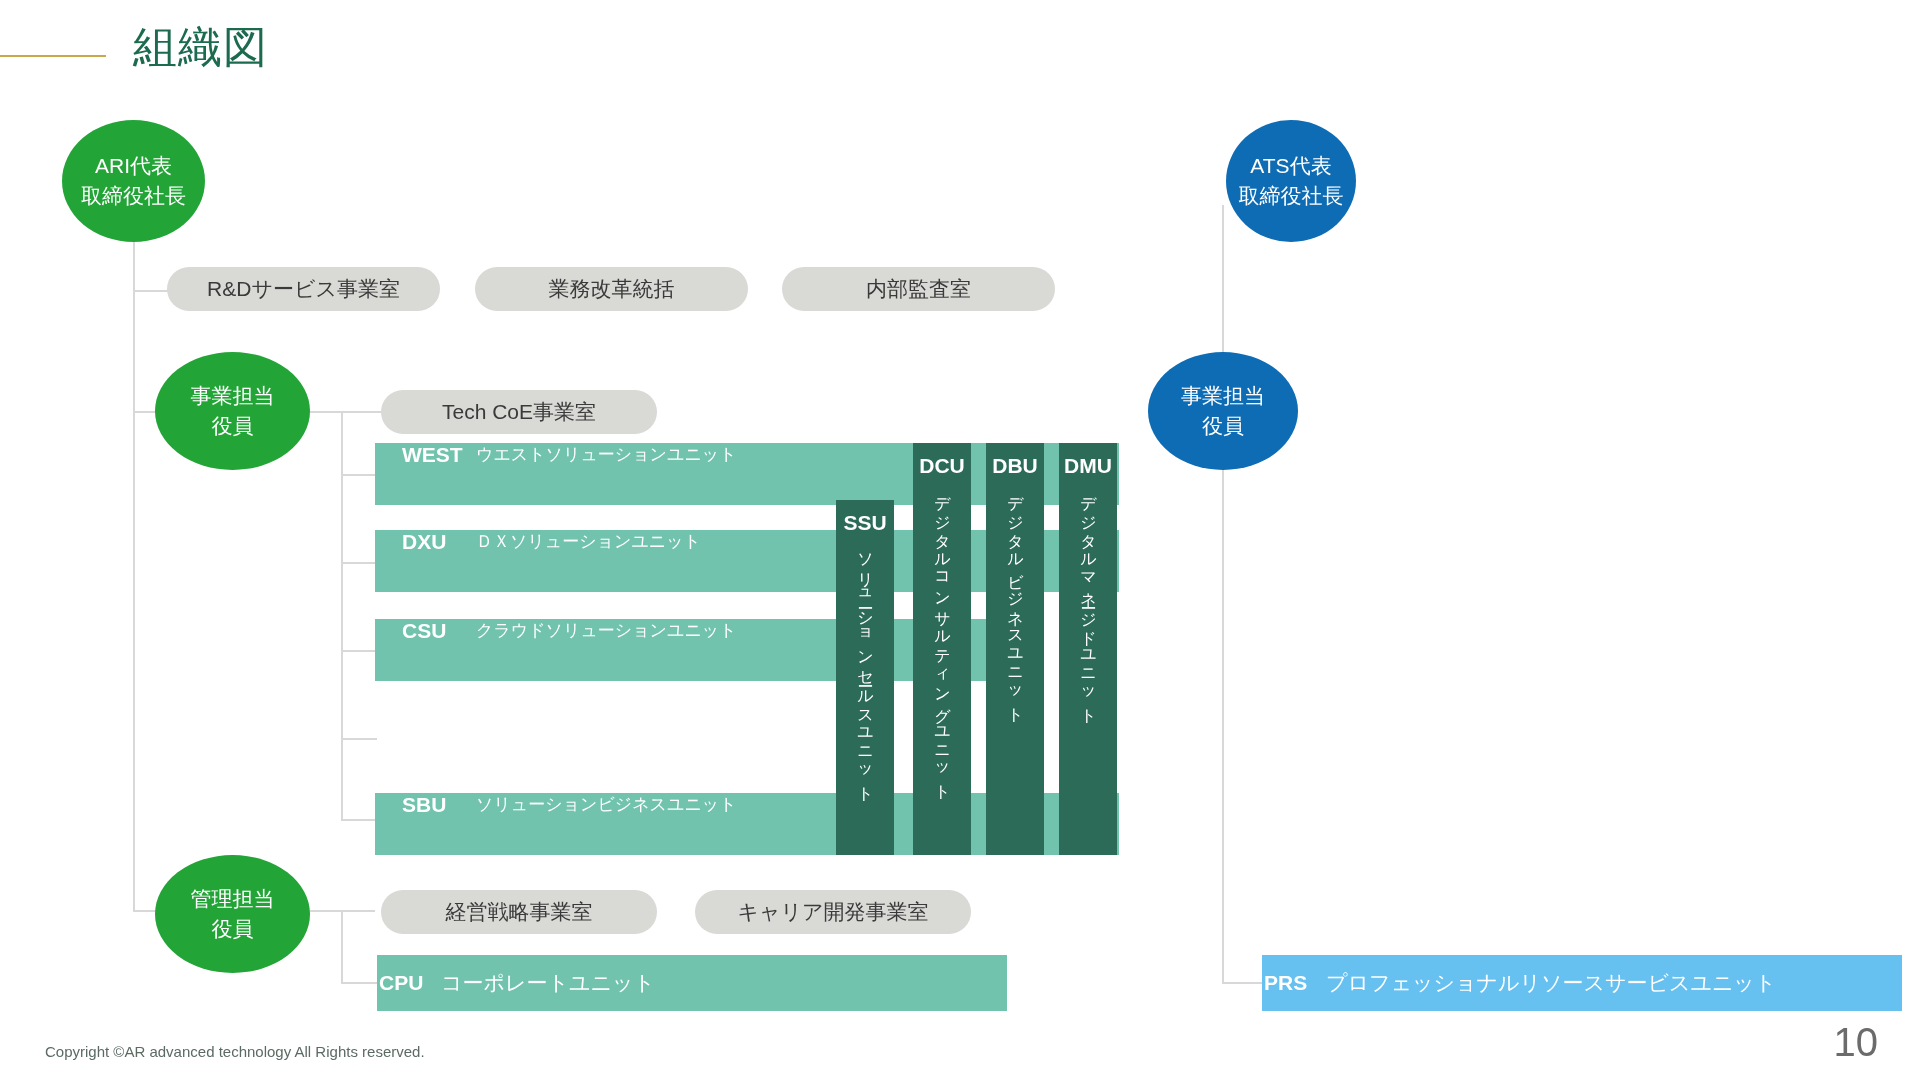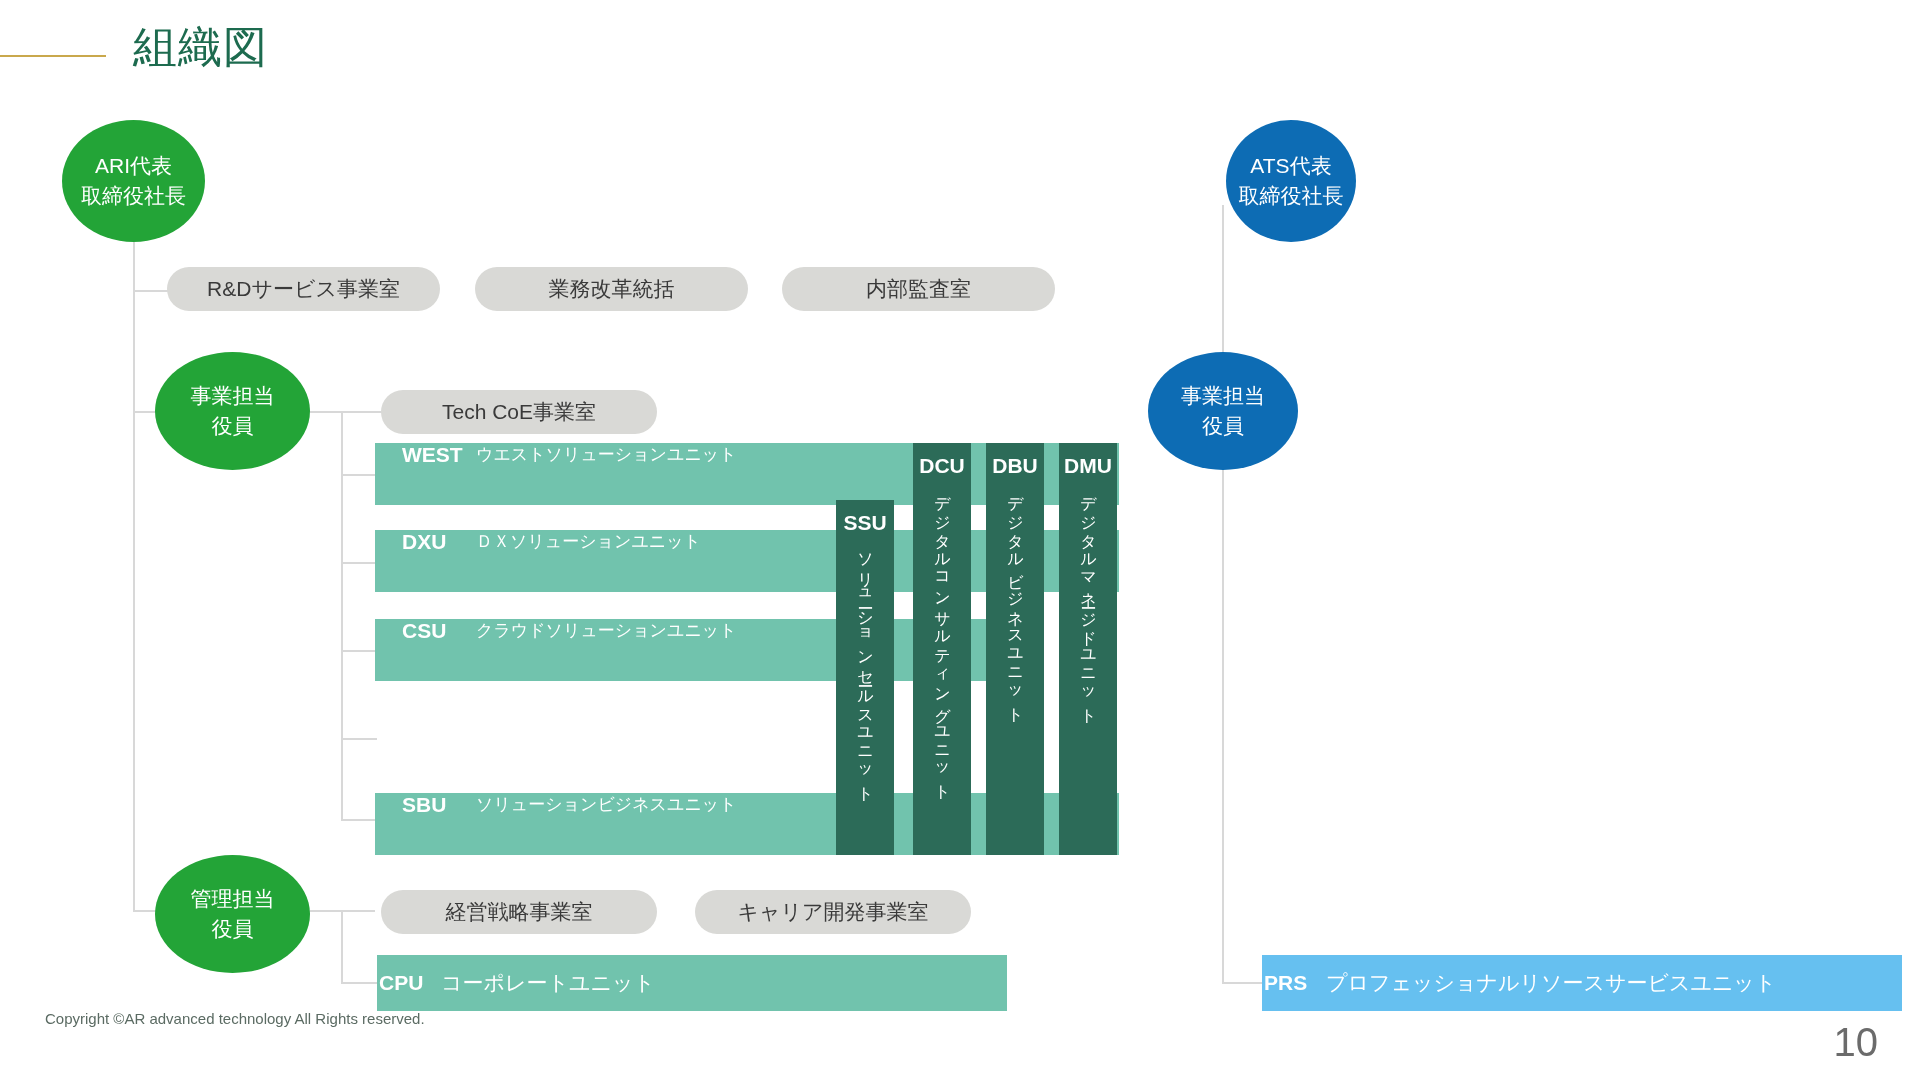--- a/index.html
+++ b/index.html
@@ -145,21 +145,21 @@
     font-size: 21px;
     width: 62px;
     flex: none;
   }
   .widebar .name { font-size: 21px; }
 
   
   .copyright {
     position: absolute;
     left: 45px;
-    top: 1010px;
+    top: 1043px;
     font-size: 15px;
     color: #5b6b63;
     white-space: nowrap;
   }
   .page-number {
     position: absolute;
     right: 42px;
     top: 1020px;
     font-size: 40px;
     color: #6b6b6b;

